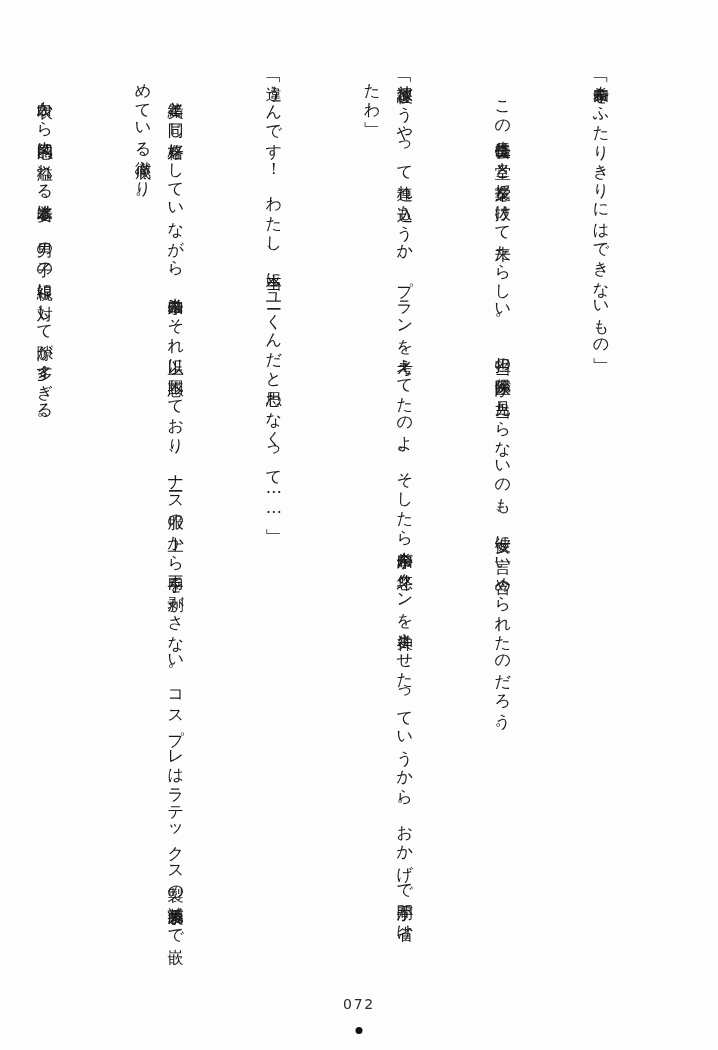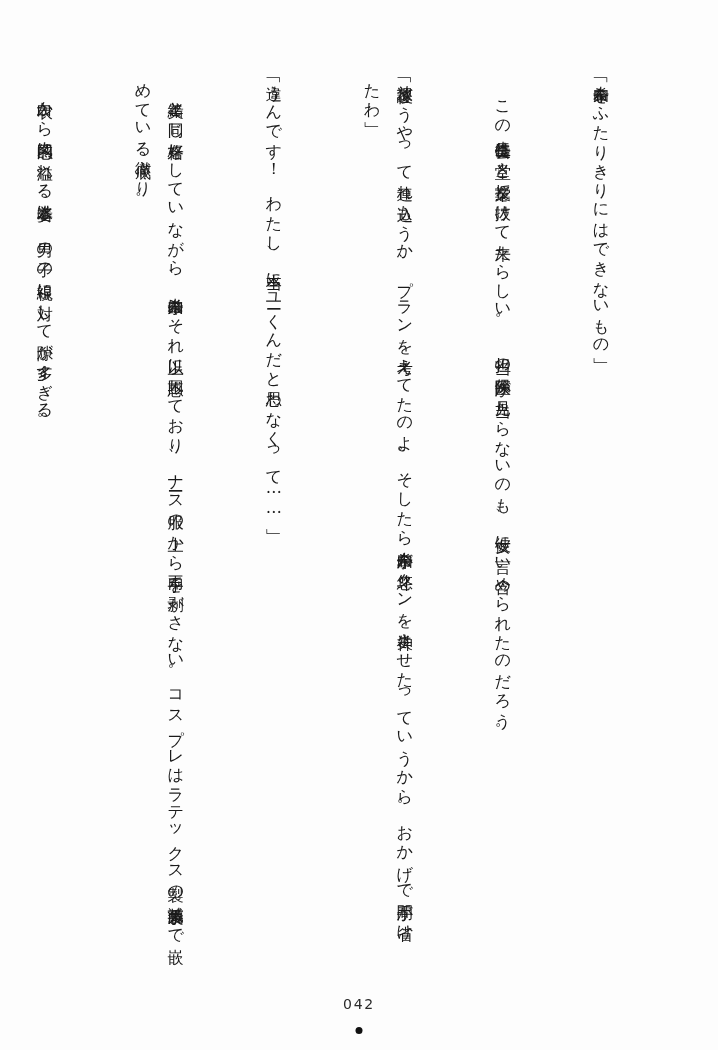--- a/index.html
+++ b/index.html
@@ -87,16 +87,16 @@
     <p>　美緒と同じ格好をしていながら、由希奈はそれ以上に困惑しており、ナース服の上から両手を剥がさない。コスプレはラテックス製の滅菌手袋まで嵌めている徹底ぶり。</p>
     <p>　白衣から肉感的に溢れる水着姿は、男の子の視線に対して隙が多すぎる。</p>
     
     
     
     
     
     
   </div>
 
-  <div class="page-number">042</div>
+  <div class="page-number">072</div>
   <div class="bottom-mark"></div>
 
 </div>
 
 </body></html>

